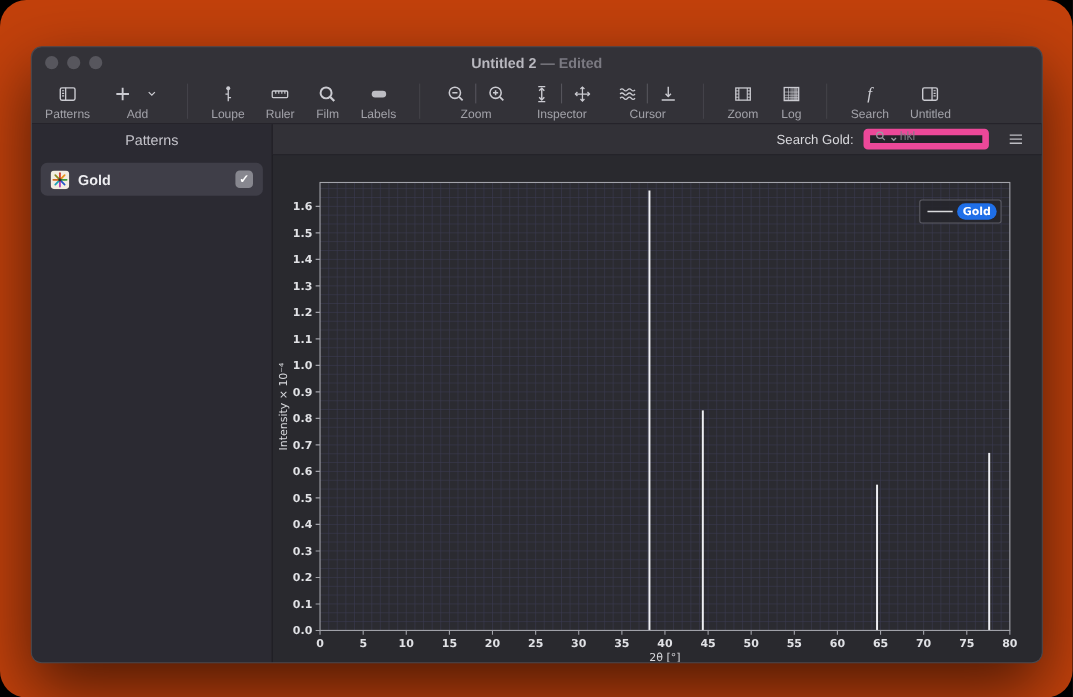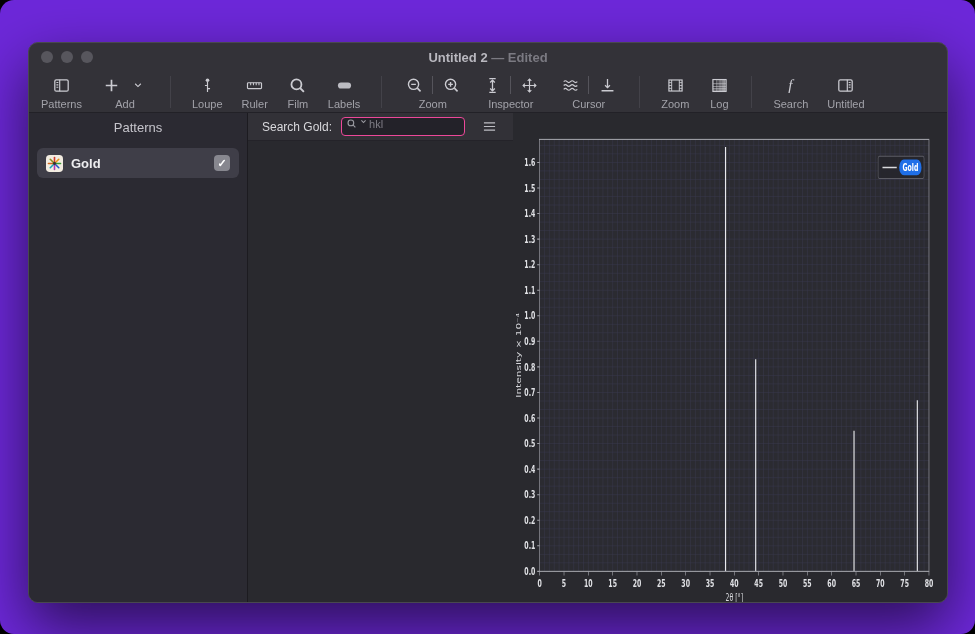--- a/index.html
+++ b/index.html
@@ -1,17 +1,17 @@
 <!DOCTYPE html>
 <html><head>
 <meta charset="utf-8">
 <style>
   *{margin:0;padding:0;box-sizing:border-box}
   html,body{width:975px;height:634px;background:#000;overflow:hidden;font-family:"Liberation Sans",sans-serif}
-  .stage{position:absolute;inset:0;background:#6d28d9;border-radius:14px;overflow:hidden}
+  .stage{position:absolute;inset:0;background:#c2410c;border-radius:24px;overflow:hidden}
 
   .window{position:absolute;left:28px;top:42px;width:920px;height:561px;background:#333238;
     border-radius:10px;border:1px solid #49484f;box-shadow:0 24px 60px rgba(0,0,0,.6);
     display:flex;flex-direction:column;overflow:hidden}
 
   .titlebar{height:28px;position:relative;display:flex;align-items:center;flex:0 0 auto}
   .lights{display:flex;gap:8px;padding-left:12px;z-index:2}
   .light{width:12px;height:12px;border-radius:50%;background:#57565d}
   .title{position:absolute;left:0;right:0;text-align:center;font-size:13px;font-weight:700;color:#b9b8bf}
   .title .dim{color:#7b7a82}
@@ -32,25 +32,25 @@
   .sidebar{width:219px;background:#2b2a32;border-right:1px solid #1c1b20;display:flex;flex-direction:column;flex:0 0 auto}
   .sidebar-header{height:28px;display:flex;align-items:center;justify-content:center;font-size:13px;color:#c6c5cc}
   .pattern-list{padding:7px 8px;display:flex;flex-direction:column;gap:4px}
   .pattern-item{height:30px;display:flex;align-items:center;gap:8px;padding:0 9px;border-radius:6px;background:#3f3e48}
   .pattern-thumb{width:17px;height:17px;display:flex}
   .pattern-thumb svg{width:17px;height:17px}
   .pattern-name{flex:1;font-size:13px;font-weight:700;color:#ededf0}
   .checkbox{width:16px;height:16px;border-radius:4px;background:#87878f;display:flex;align-items:center;
     justify-content:center;color:#fff;font-size:11px;font-weight:700;line-height:1}
 
-  .main{flex:1;display:flex;flex-direction:row;background:#29292e;min-width:0}
+  .main{flex:1;display:flex;flex-direction:column;background:#29292e;min-width:0}
   .search-row{height:28px;display:flex;align-items:center;justify-content:flex-end;gap:9px;
     padding:0 14px;background:#323137;border-bottom:1px solid #242329;flex:0 0 auto}
   .search-label{font-size:12px;color:#d8d8dc}
-  .search-field{display:flex;align-items:flex-start;width:124px;height:19px;border:1px solid #ec4899;
+  .search-field{display:flex;align-items:flex-end;width:114px;height:19px;border:6px solid #ec4899;
     border-radius:4px;background:#232229;padding:0 4px;gap:2px}
   .search-field input{flex:1;min-width:0;background:none;border:none;outline:none;color:#ddddE2;font-size:11px;font-family:"Liberation Sans",sans-serif}
   .search-field input::placeholder{color:#7e7d85}
   .list-btn{background:none;border:none;display:flex;align-items:center;padding:2px;margin-left:6px;cursor:default}
 
   .chart-container{flex:1;position:relative;min-height:0}
   .chart-container svg{position:absolute;inset:0;width:100%;height:100%}
 </style>
 </head>
 <body>

